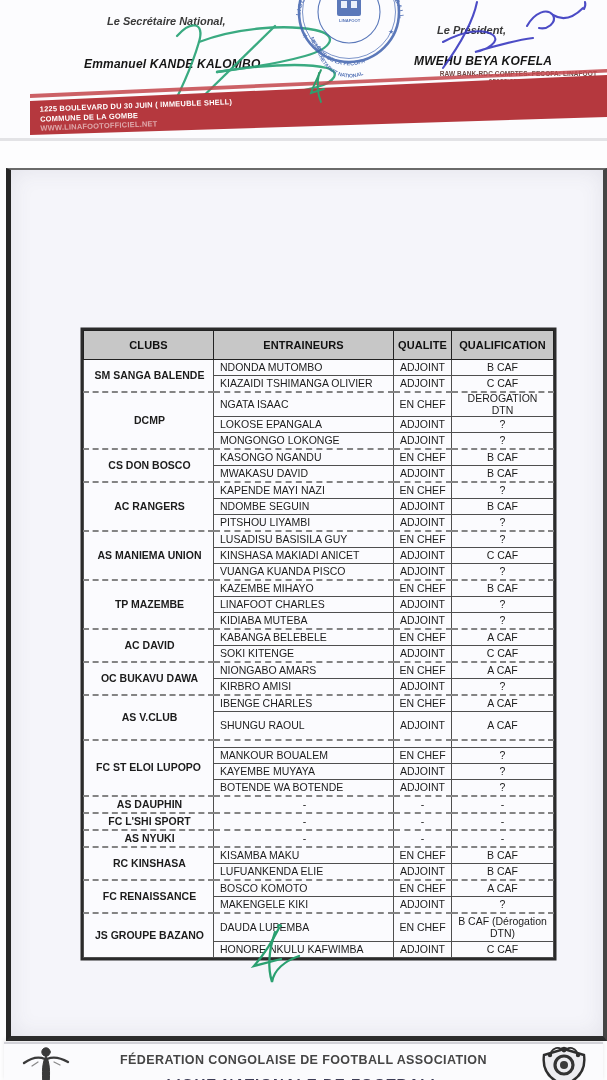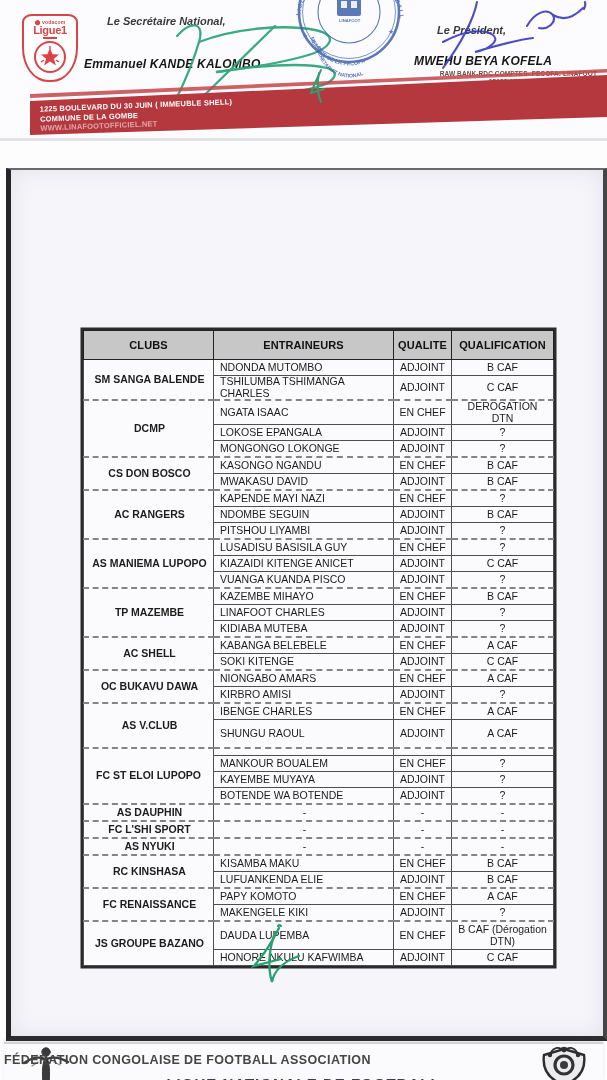--- a/index.html
+++ b/index.html
@@ -79,49 +79,33 @@
   .role-cell,.qual-cell{text-align:center;}
   .spacer-row td{height:6px !important;padding:0 !important;}
   .tall-row td{height:27px !important;}
   
   .page3{
     position:absolute;left:4px;top:1042px;width:599px;height:38px;
     background:#fbfbfd;border-top:2px solid #d2d2d8;overflow:hidden;
     box-shadow:0 -3px 4px rgba(0,0,0,.08);
   }
   .fed-line1{
-    position:absolute;left:0;top:9px;width:100%;
+    position:absolute;left:0;top:9px;width:100%;text-align:center;
     font-size:12.5px;font-weight:bold;color:#454545;letter-spacing:.4px;
   }
   .fed-line2{
     position:absolute;left:0;top:31px;width:100%;text-align:center;
     font-size:15px;font-weight:bold;color:#3c3c55;letter-spacing:1px;
   }
 </style>
 </head>
 <body>
 
 <div class="top-strip">
 
-  <div class="ligue1-logo">
-    <div class="ligue1-vodacom">
-      <span>⬤</span>
-      <span>vodacom</span>
-    </div>
-    <div class="ligue1-name">Ligue1</div>
-    <div class="ligue1-dash"></div>
-    <div class="ligue1-ball">
-      <svg width="22" height="22" viewBox="0 0 22 22">
-        <polygon points="11,2 13.6,8.2 20,8.6 15,12.8 16.8,19.4 11,15.6 5.2,19.4 7,12.8 2,8.6 8.4,8.2" fill="#d8444a"></polygon>
-        <line x1="11" y1="0" x2="11" y2="3" stroke="#d8444a" stroke-width="1.4"></line>
-        <line x1="2" y1="16" x2="5" y2="14" stroke="#d8444a" stroke-width="1.4"></line>
-        <line x1="20" y1="16" x2="17" y2="14" stroke="#d8444a" stroke-width="1.4"></line>
-      </svg>
-    </div>
-  </div>
 
   <div class="hand-title sec-title">Le Secrétaire National,</div>
   <div class="hand-name sec-name">Emmanuel KANDE KALOMBO</div>
 
   <svg class="sig" style="left:125px;top:14px;" width="235" height="120" viewBox="0 0 235 120">
     <g fill="none" stroke="#2aa477" stroke-width="2.3" stroke-linecap="round" opacity="0.92">
       <path d="M52,22 C66,6 80,8 74,28 C64,62 48,92 38,110"></path>
       <path d="M74,28 C110,14 160,10 190,16 C214,21 208,34 180,42 C148,51 108,56 92,58"></path>
       <path d="M92,58 C128,52 178,48 202,54 C216,58 210,68 192,73 C158,82 118,84 100,81"></path>
       <path d="M100,81 C136,90 184,94 214,98"></path>
@@ -215,21 +199,21 @@
       </tr>
     </thead>
     <tbody>
         <tr class="group-start">
           <td rowspan="2" class="club-cell">SM SANGA BALENDE</td>
           <td class="coach-cell">NDONDA MUTOMBO</td>
           <td class="role-cell">ADJOINT</td>
           <td class="qual-cell">B CAF</td>
         </tr>
         <tr>
-          <td class="coach-cell">TSHILUMBA TSHIMANGA CHARLES</td>
+          <td class="coach-cell">KIAZAIDI TSHIMANGA OLIVIER</td>
           <td class="role-cell">ADJOINT</td>
           <td class="qual-cell">C CAF</td>
         </tr>
         <tr class="group-start">
           <td rowspan="3" class="club-cell">DCMP</td>
           <td class="coach-cell">NGATA ISAAC</td>
           <td class="role-cell">EN CHEF</td>
           <td class="qual-cell">DEROGATION DTN</td>
         </tr>
         <tr>
@@ -263,27 +247,27 @@
           <td class="coach-cell">NDOMBE SEGUIN</td>
           <td class="role-cell">ADJOINT</td>
           <td class="qual-cell">B CAF</td>
         </tr>
         <tr>
           <td class="coach-cell">PITSHOU LIYAMBI</td>
           <td class="role-cell">ADJOINT</td>
           <td class="qual-cell">?</td>
         </tr>
         <tr class="group-start">
-          <td rowspan="3" class="club-cell">AS MANIEMA LUPOPO</td>
+          <td rowspan="3" class="club-cell">AS MANIEMA UNION</td>
           <td class="coach-cell">LUSADISU BASISILA GUY</td>
           <td class="role-cell">EN CHEF</td>
           <td class="qual-cell">?</td>
         </tr>
         <tr>
-          <td class="coach-cell">KIAZAIDI KITENGE ANICET</td>
+          <td class="coach-cell">KINSHASA MAKIADI ANICET</td>
           <td class="role-cell">ADJOINT</td>
           <td class="qual-cell">C CAF</td>
         </tr>
         <tr>
           <td class="coach-cell">VUANGA KUANDA PISCO</td>
           <td class="role-cell">ADJOINT</td>
           <td class="qual-cell">?</td>
         </tr>
         <tr class="group-start">
           <td rowspan="3" class="club-cell">TP MAZEMBE</td>
@@ -295,21 +279,21 @@
           <td class="coach-cell">LINAFOOT CHARLES</td>
           <td class="role-cell">ADJOINT</td>
           <td class="qual-cell">?</td>
         </tr>
         <tr>
           <td class="coach-cell">KIDIABA MUTEBA</td>
           <td class="role-cell">ADJOINT</td>
           <td class="qual-cell">?</td>
         </tr>
         <tr class="group-start">
-          <td rowspan="2" class="club-cell">AC SHELL</td>
+          <td rowspan="2" class="club-cell">AC DAVID</td>
           <td class="coach-cell">KABANGA BELEBELE</td>
           <td class="role-cell">EN CHEF</td>
           <td class="qual-cell">A CAF</td>
         </tr>
         <tr>
           <td class="coach-cell">SOKI KITENGE</td>
           <td class="role-cell">ADJOINT</td>
           <td class="qual-cell">C CAF</td>
         </tr>
         <tr class="group-start">
@@ -379,21 +363,21 @@
           <td class="role-cell">EN CHEF</td>
           <td class="qual-cell">B CAF</td>
         </tr>
         <tr>
           <td class="coach-cell">LUFUANKENDA ELIE</td>
           <td class="role-cell">ADJOINT</td>
           <td class="qual-cell">B CAF</td>
         </tr>
         <tr class="group-start">
           <td rowspan="2" class="club-cell">FC RENAISSANCE</td>
-          <td class="coach-cell">PAPY KOMOTO</td>
+          <td class="coach-cell">BOSCO KOMOTO</td>
           <td class="role-cell">EN CHEF</td>
           <td class="qual-cell">A CAF</td>
         </tr>
         <tr>
           <td class="coach-cell">MAKENGELE KIKI</td>
           <td class="role-cell">ADJOINT</td>
           <td class="qual-cell">?</td>
         </tr>
         <tr class="group-start tall-row">
           <td rowspan="2" class="club-cell">JS GROUPE BAZANO</td>

